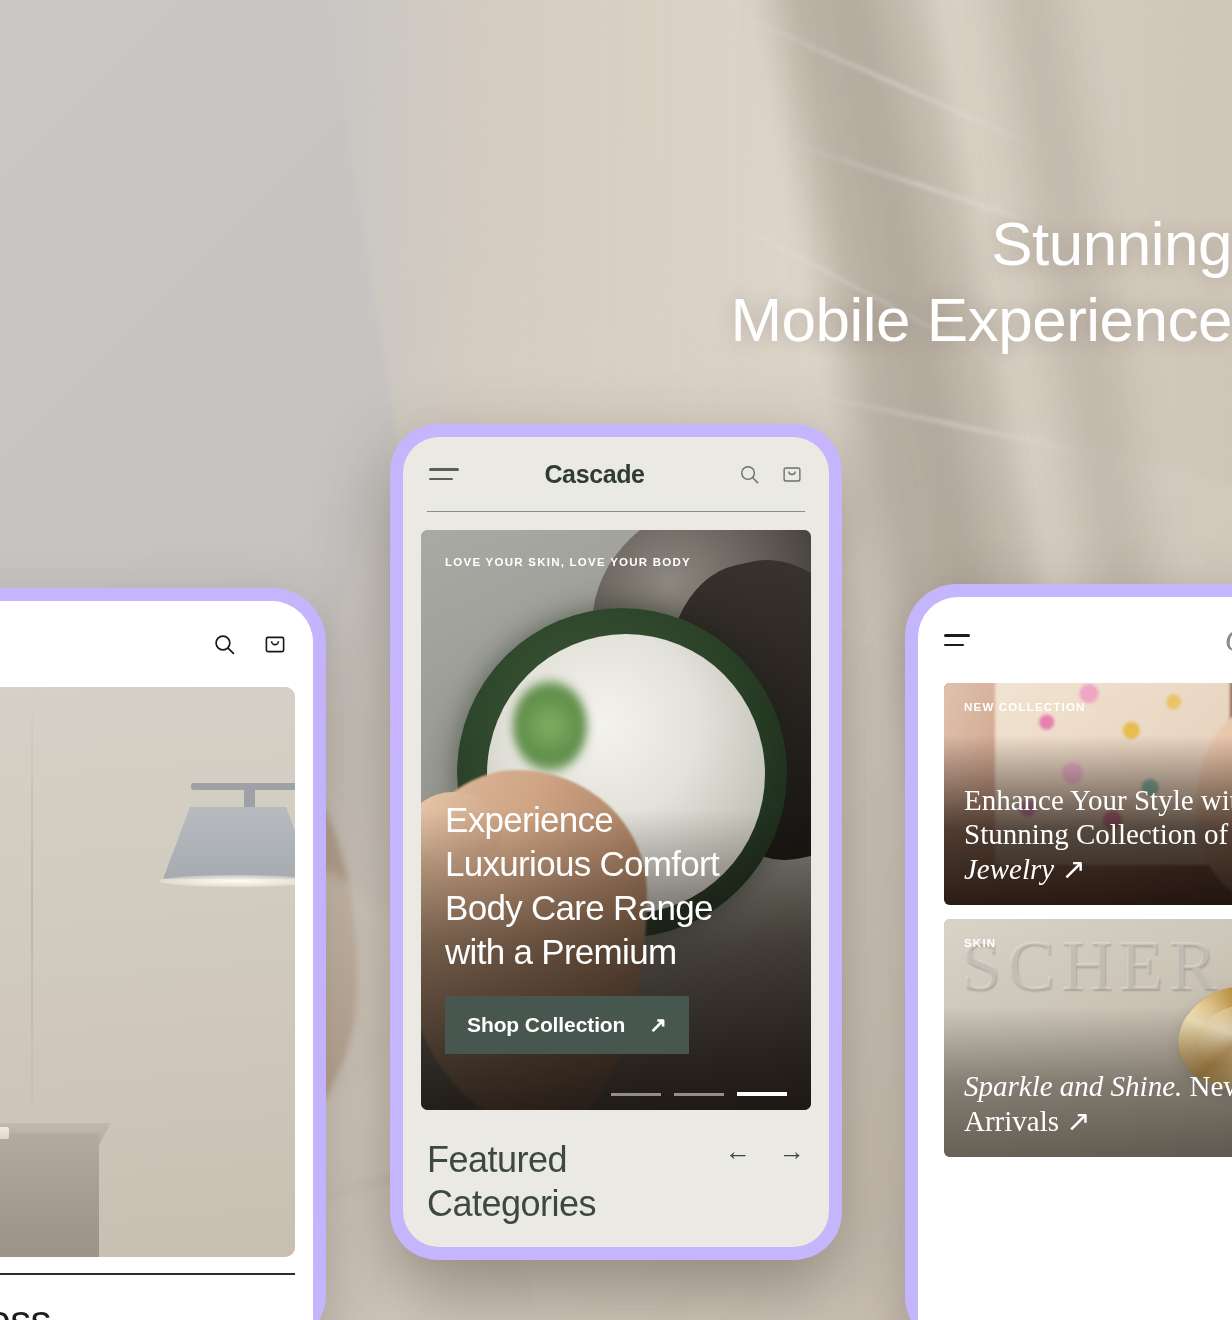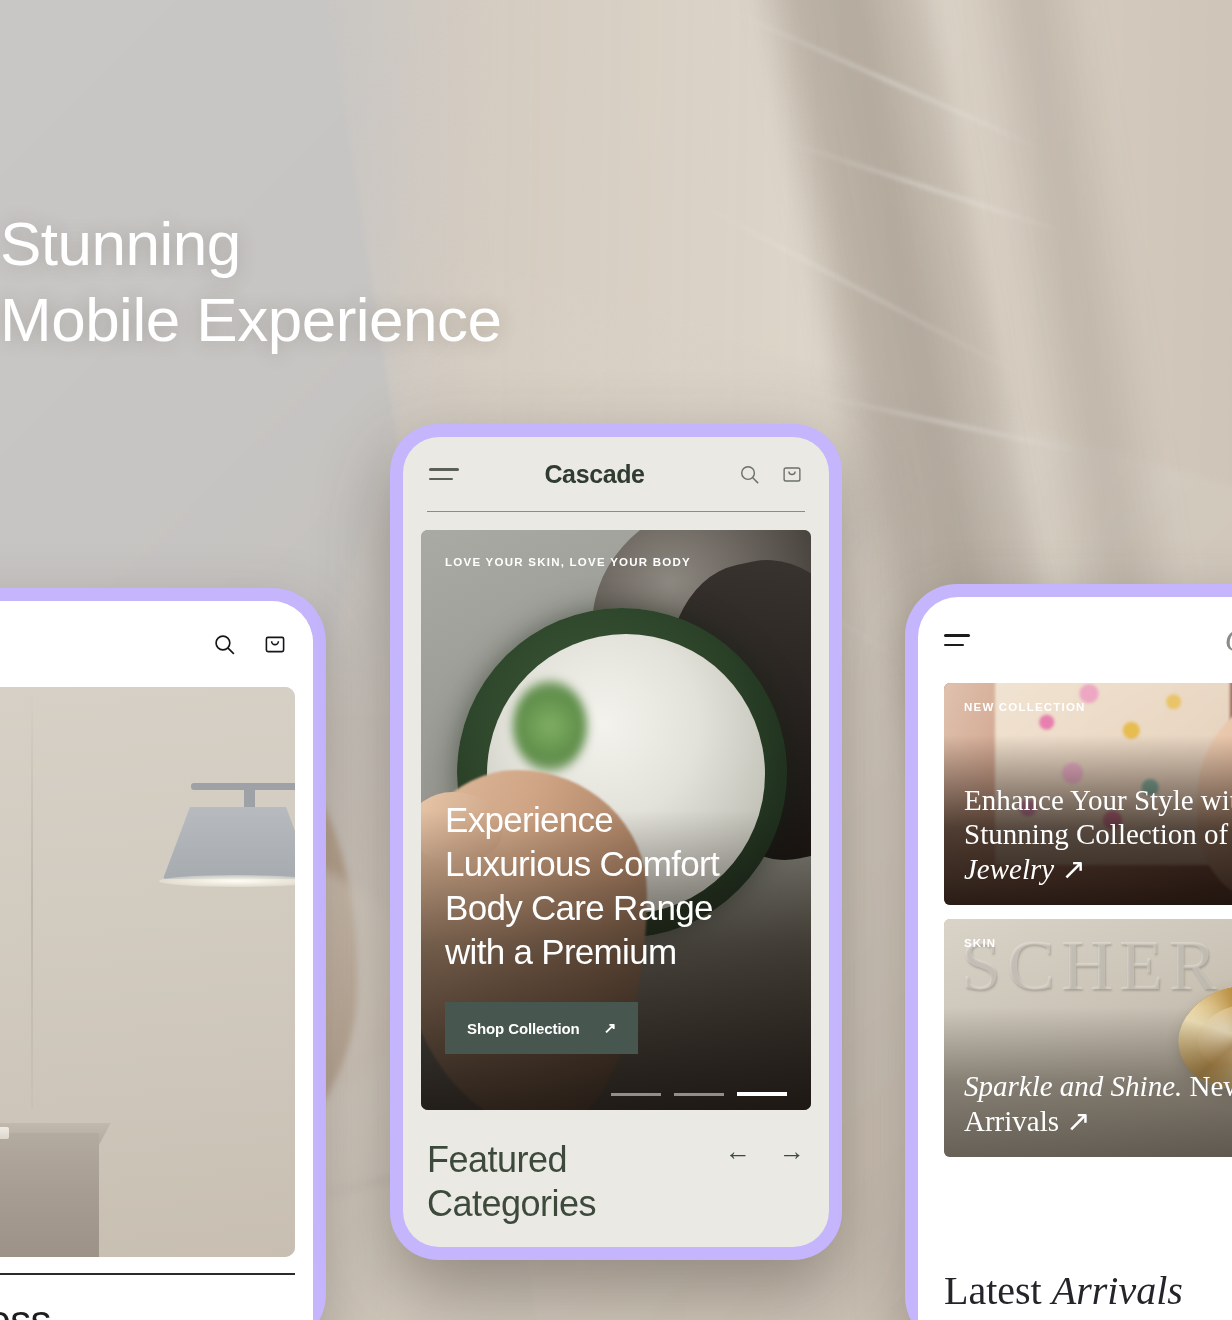--- a/index.html
+++ b/index.html
@@ -72,21 +72,21 @@
   .wk7{ left:36%; top:82%; width:34%; height:2px; transform:rotate(-10deg); }
   .wk8{ left:78%; top:58%; width:20%; height:2px; transform:rotate(10deg); }
   .wk9{ left:80%; top:70%; width:18%; height:3px; transform:rotate(6deg); }
   .shade{ position:absolute; background:linear-gradient(90deg,rgba(140,128,114,0),rgba(140,128,114,.25),rgba(140,128,114,0)); filter:blur(4px); }
   .sh1{ left:47%; top:58%; width:18%; height:6px; transform:rotate(26deg); }
   .sh2{ left:24%; top:88%; width:26%; height:7px; transform:rotate(-12deg); }
 
   
   #headline{
     position:absolute; left:0; right:0; top:206px;
-    text-align:left; color:#fff;
+    text-align:right; color:#fff;
     font-weight:300; font-size:62px; line-height:1.22;
     letter-spacing:-.5px;
     text-shadow:0 1px 18px rgba(90,80,70,.28);
     z-index:5;
   }
   #headline .l2{ display:block; }
 
   
   .phone{ position:absolute; background:#c4b5fd; z-index:6; }
   .screen{ position:absolute; overflow:hidden; background:#fff; }
@@ -188,21 +188,21 @@
     position:absolute; left:24px; top:26px; color:#fff; font-size:11.5px;
     font-weight:700; letter-spacing:1.25px;
   }
   .hero-title{
     position:absolute; left:24px; bottom:136px; right:18px; color:#fff;
     font-size:35px; font-weight:400; line-height:1.26; letter-spacing:-.7px;
   }
   .hero-btn{
     position:absolute; left:24px; bottom:56px;
     background:#47564e; color:#fff; border:0;
-    padding:17px 22px; font-size:15px; font-weight:700; letter-spacing:-.1px;
+    padding:17px 22px; font-size:21px; font-weight:700; letter-spacing:-.1px;
     display:flex; align-items:center; gap:24px; font-family:inherit; cursor:pointer;
   }
   .hero-dots{ position:absolute; right:24px; bottom:14px; display:flex; gap:13px; align-items:center; }
   .hero-dots i{ display:block; height:2.6px; width:50px; background:rgba(255,255,255,.5); }
   .hero-dots i.on{ background:#fff; height:4px; }
   .cp-featured{
     margin:28px 24px 0; display:flex; align-items:flex-start; justify-content:space-between;
   }
   .cp-featured h2{
     font-size:36px; font-weight:400; color:#3d4a3b; line-height:1.22; letter-spacing:-.5px;
@@ -461,18 +461,15 @@
       <div class="c2-emboss">SCHER</div>
       <div class="c2-ring"></div>
       <div class="c2-dark"></div>
       <div class="card-label">SKIN</div>
       <div class="card-title">
         <div><span class="it">Sparkle and Shine.</span><span> New</span></div>
         <div><span>Arrivals</span> <span>↗</span></div>
       </div>
     </div>
 
-    <div class="rp-latest">
-      <h2><span>Latest </span><span class="it">Arrivals</span></h2>
-    </div>
 
   </div>
 </div>
 
 </body></html>

